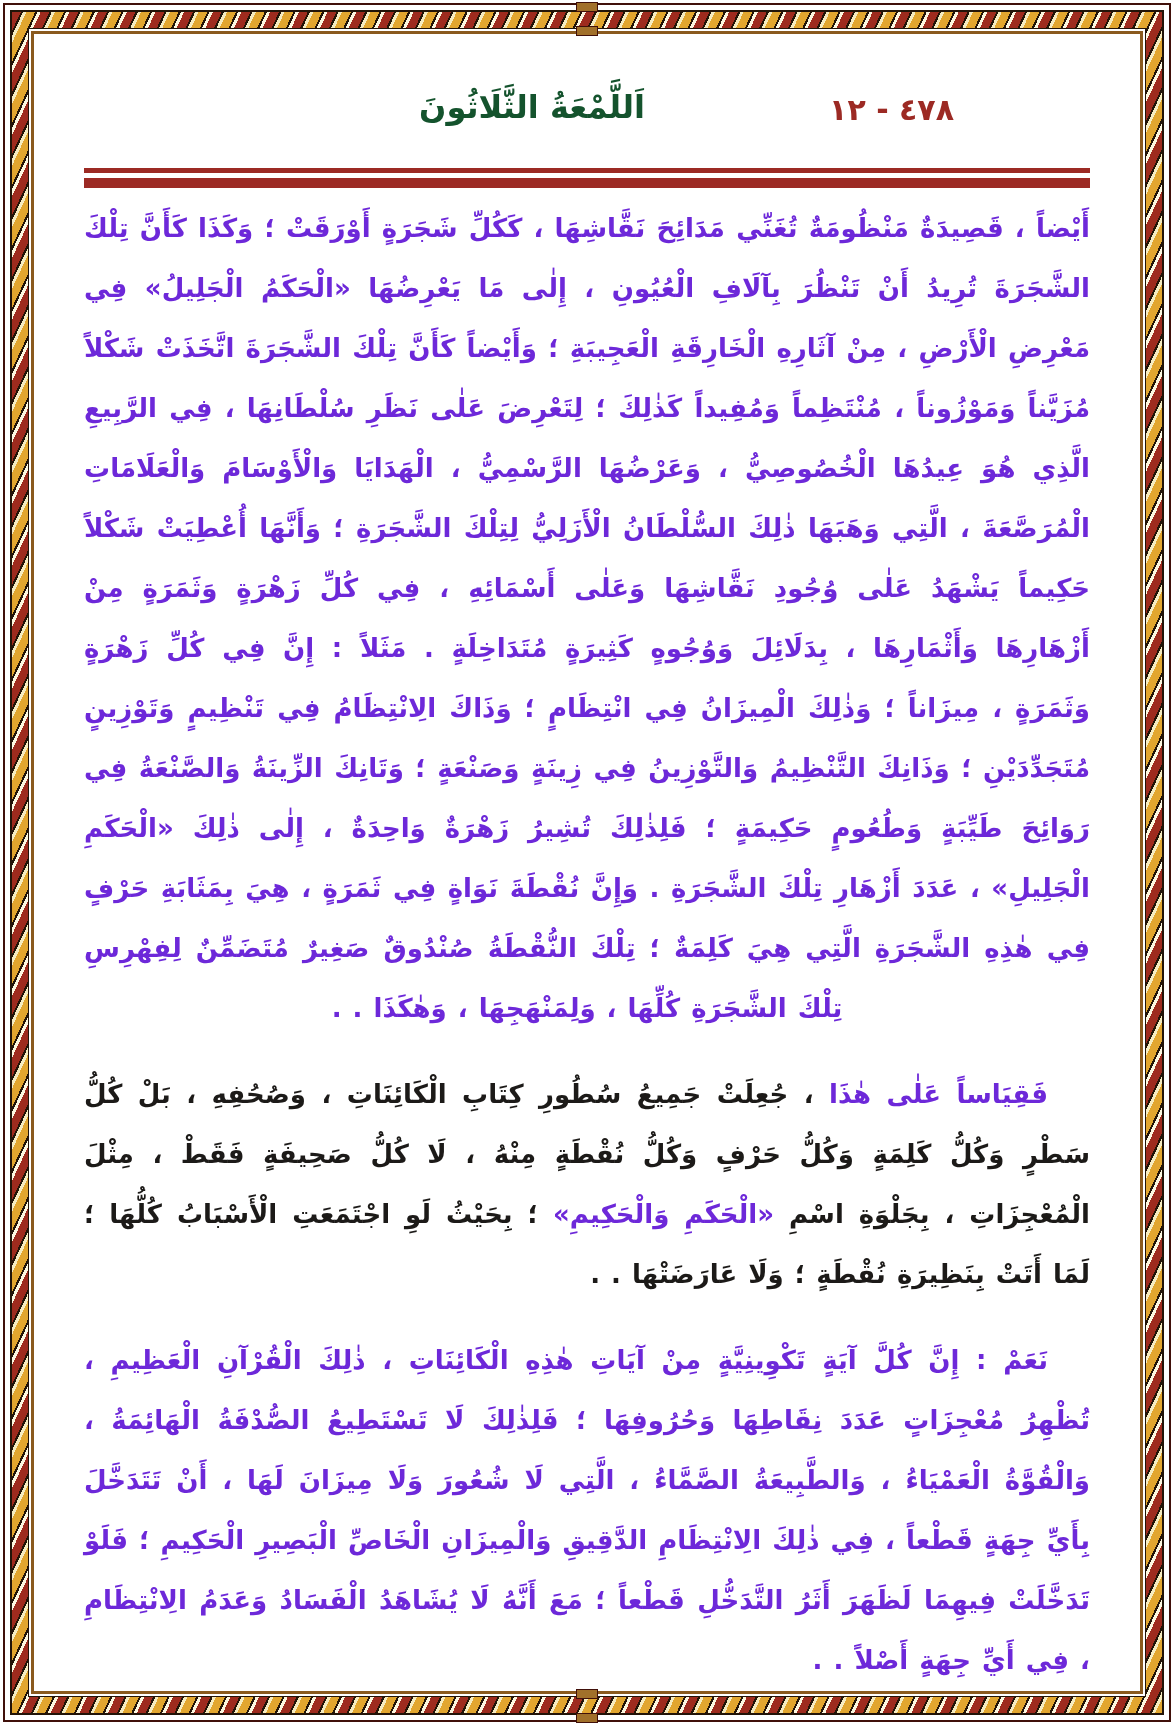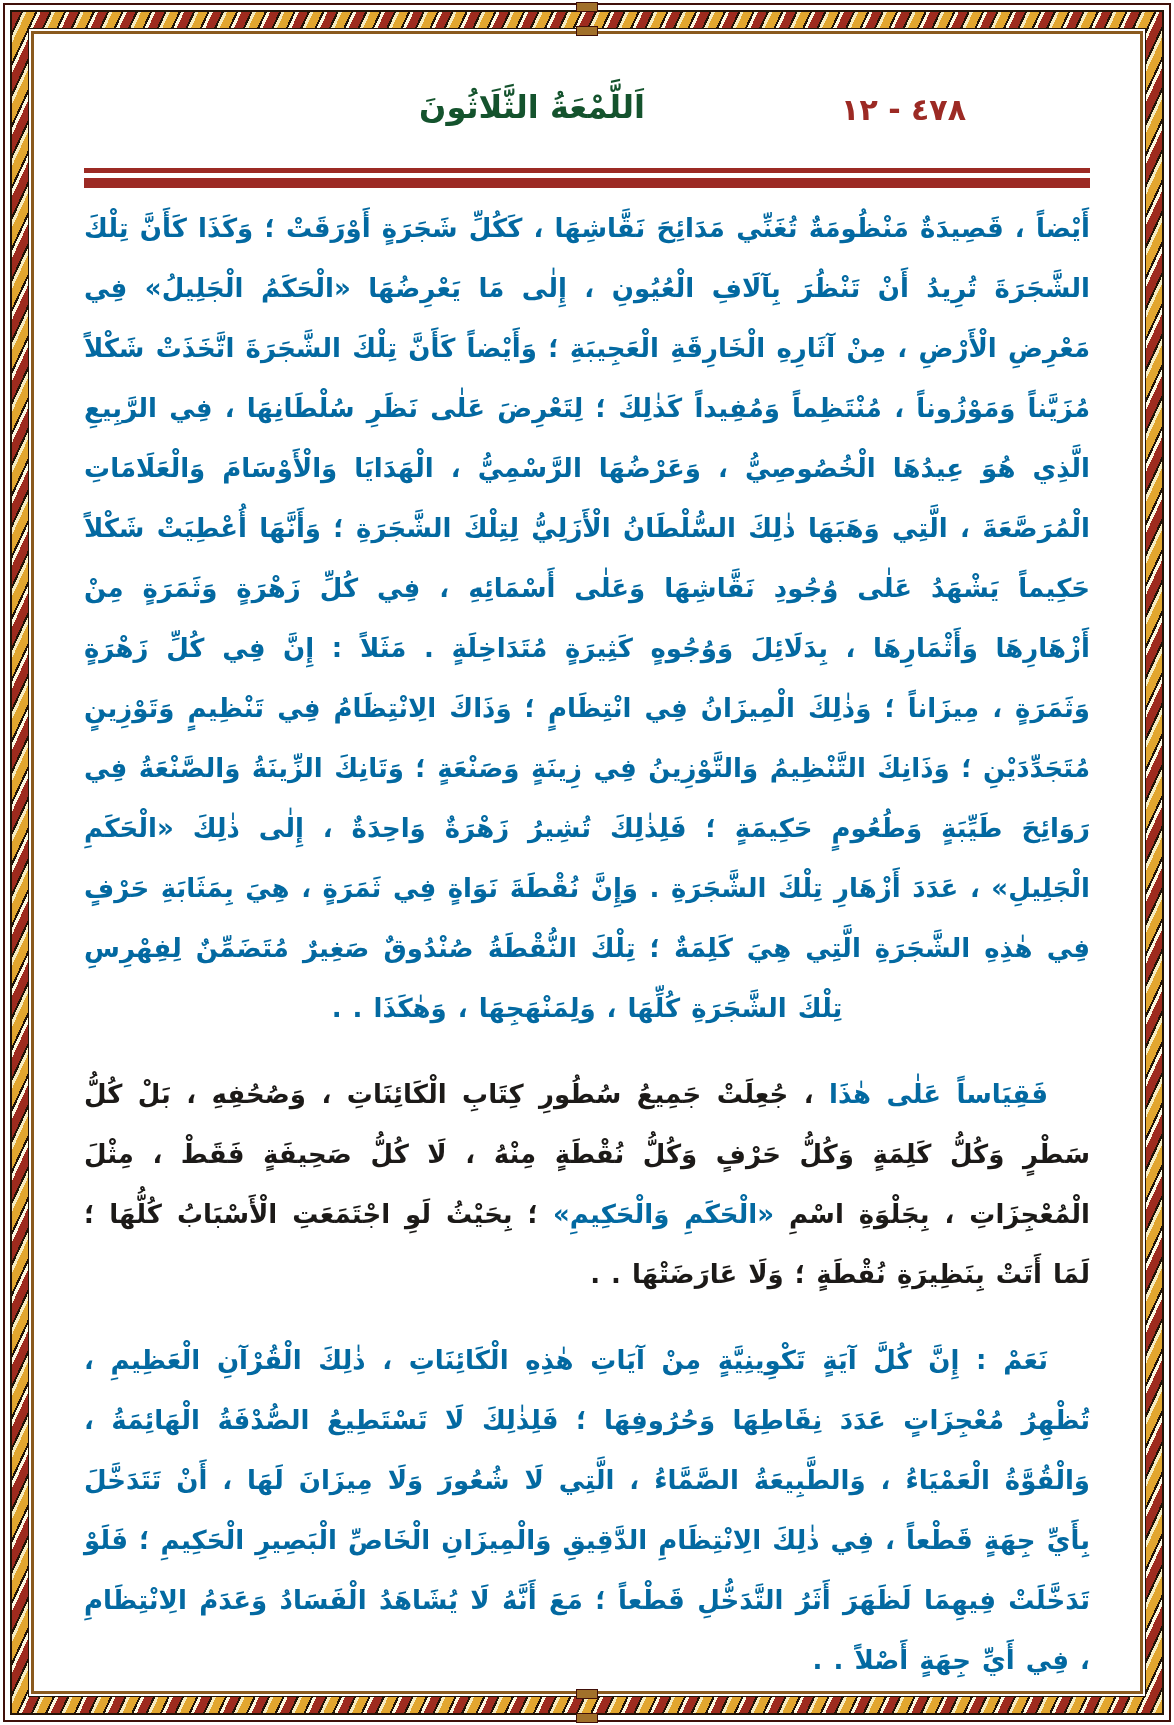--- a/index.html
+++ b/index.html
@@ -34,21 +34,21 @@
   .notch.bottom-inner{bottom:26px;}
   
   .content{
     position:absolute;inset:34px;
     padding:52px 50px 0 50px;
     direction:rtl;
     box-sizing:border-box;
   }
   .header{position:relative;height:66px;}
   .page-number{
-    position:absolute;top:6px;right:124px;
+    position:absolute;top:6px;right:136px;
     font-size:30px;font-weight:bold;color:#9c2a24;
     letter-spacing:1px;
   }
   .page-title{
     position:absolute;top:2px;left:calc(50% - 55px);transform:translateX(-50%);
     font-size:32px;font-weight:bold;color:#14532d;
     white-space:nowrap;
   }
   .rule{margin-top:16px;}
   .rule-thin{height:5px;background:#9c2a24;}
@@ -60,21 +60,21 @@
     font-size:26px;
     font-weight:bold;
     line-height:60px;
     color:#9c2a24;
     text-align:justify;
     text-align-last:right;
     word-spacing:2px;
   }
   .para.center-last{text-align-last:center;}
   .para.indent{text-indent:42px;}
-  .seg-red{color:#0369a1;}
+  .seg-red{color:#6d28d9;}
   .seg-black{color:#1c1a18;}
 </style>
 </head>
 <body>
 
 <div class="page">
 
   <div class="frame-outer"></div>
   <div class="frame-band"></div>
   <div class="band-inner-edge"></div>

